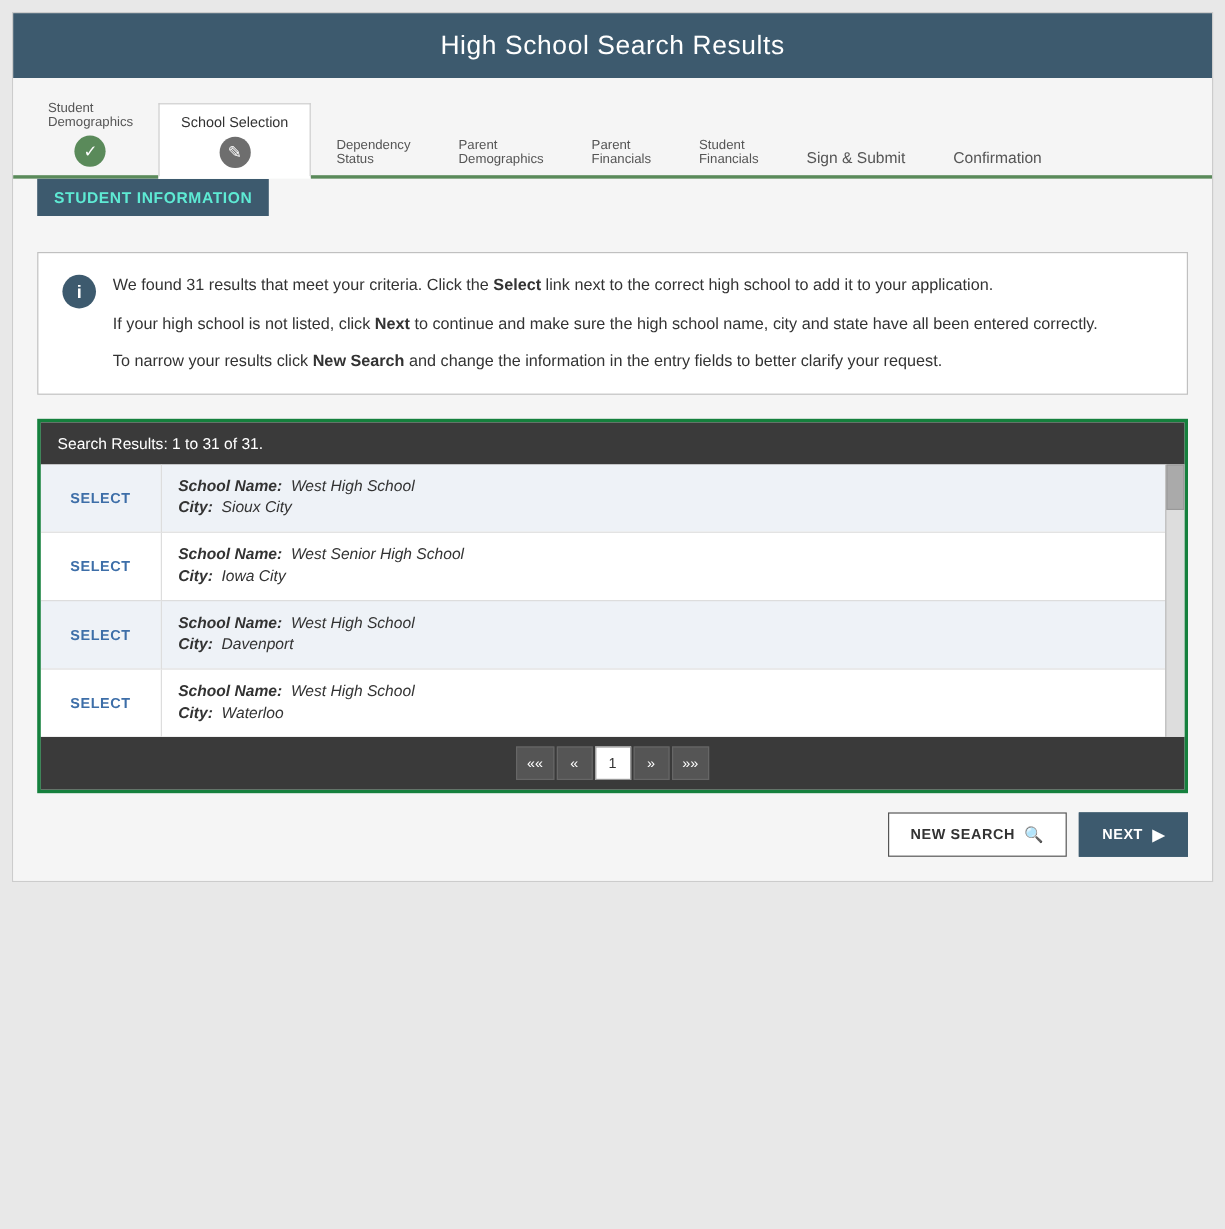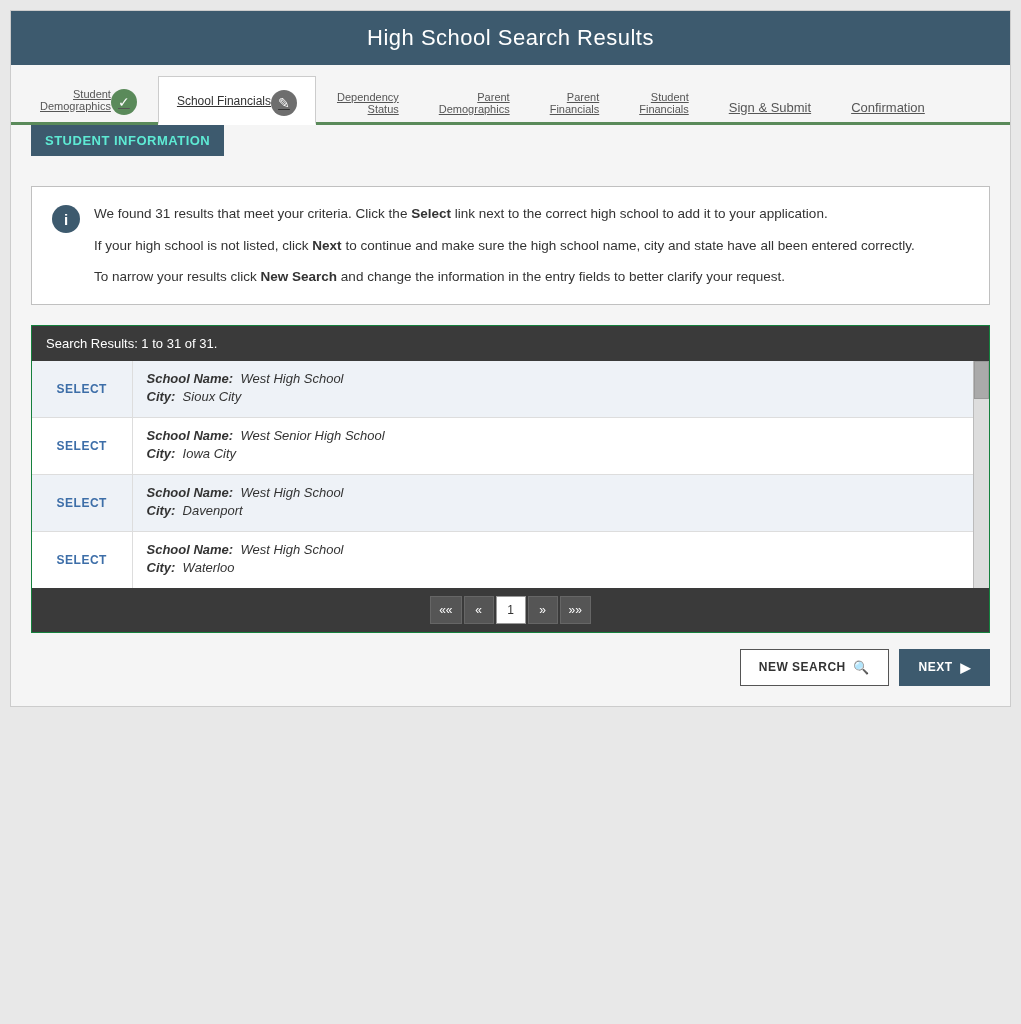--- a/index.html
+++ b/index.html
@@ -31,32 +31,31 @@
     .nav-tabs {
       background: #f5f5f5;
       display: flex;
       align-items: flex-end;
       border-bottom: 3px solid #5a8a5a;
       padding: 0 10px;
       padding-top: 10px;
     }
     .nav-tab {
       display: flex;
-      flex-direction: row;
+      flex-direction: column;
       align-items: center;
       padding: 8px 18px 6px;
       font-size: 12px;
       color: #555;
       cursor: pointer;
-      text-align: right;
+      text-align: left;
       border: 1px solid transparent;
       background: transparent;
       position: relative;
       margin-right: 2px;
-      text-decoration: underline;
     }
     .nav-tab.active {
       background: white;
       border: 1px solid #ccc;
       border-bottom: 3px solid white;
       margin-bottom: -3px;
       color: #333;
       z-index: 1;
     }
     .nav-tab .tab-icon {
@@ -120,21 +119,21 @@
     .info-text {
       font-size: 13.5px;
       color: #333;
       line-height: 1.6;
     }
     .info-text p { margin-bottom: 10px; }
     .info-text p:last-child { margin-bottom: 0; }
     .info-text strong { font-weight: bold; }
     
     .results-container {
-      border: 1px solid #15803d;
+      border: 3px solid #15803d;
       background: white;
     }
     .results-header {
       background: #3a3a3a;
       color: white;
       padding: 10px 14px;
       font-size: 13px;
     }
     .results-table {
       width: 100%;
@@ -270,21 +269,21 @@
     <span>High School Search Results</span>
   </div>
 
   <div class="nav-tabs">
     <div class="nav-tab">
       <span style="white-space:pre-line; font-size:11px;">Student
 Demographics</span>
       <span class="tab-icon check">✓</span>
     </div>
     <div class="nav-tab active">
-      <span style="font-size:12px;">School Financials</span>
+      <span style="font-size:12px;">School Selection</span>
       <span class="tab-icon pencil">✎</span>
     </div>
     <div class="nav-tab">
       <span style="white-space:pre-line; font-size:11px;">Dependency
 Status</span>
     </div>
     <div class="nav-tab">
       <span style="white-space:pre-line; font-size:11px;">Parent
 Demographics</span>
     </div>

